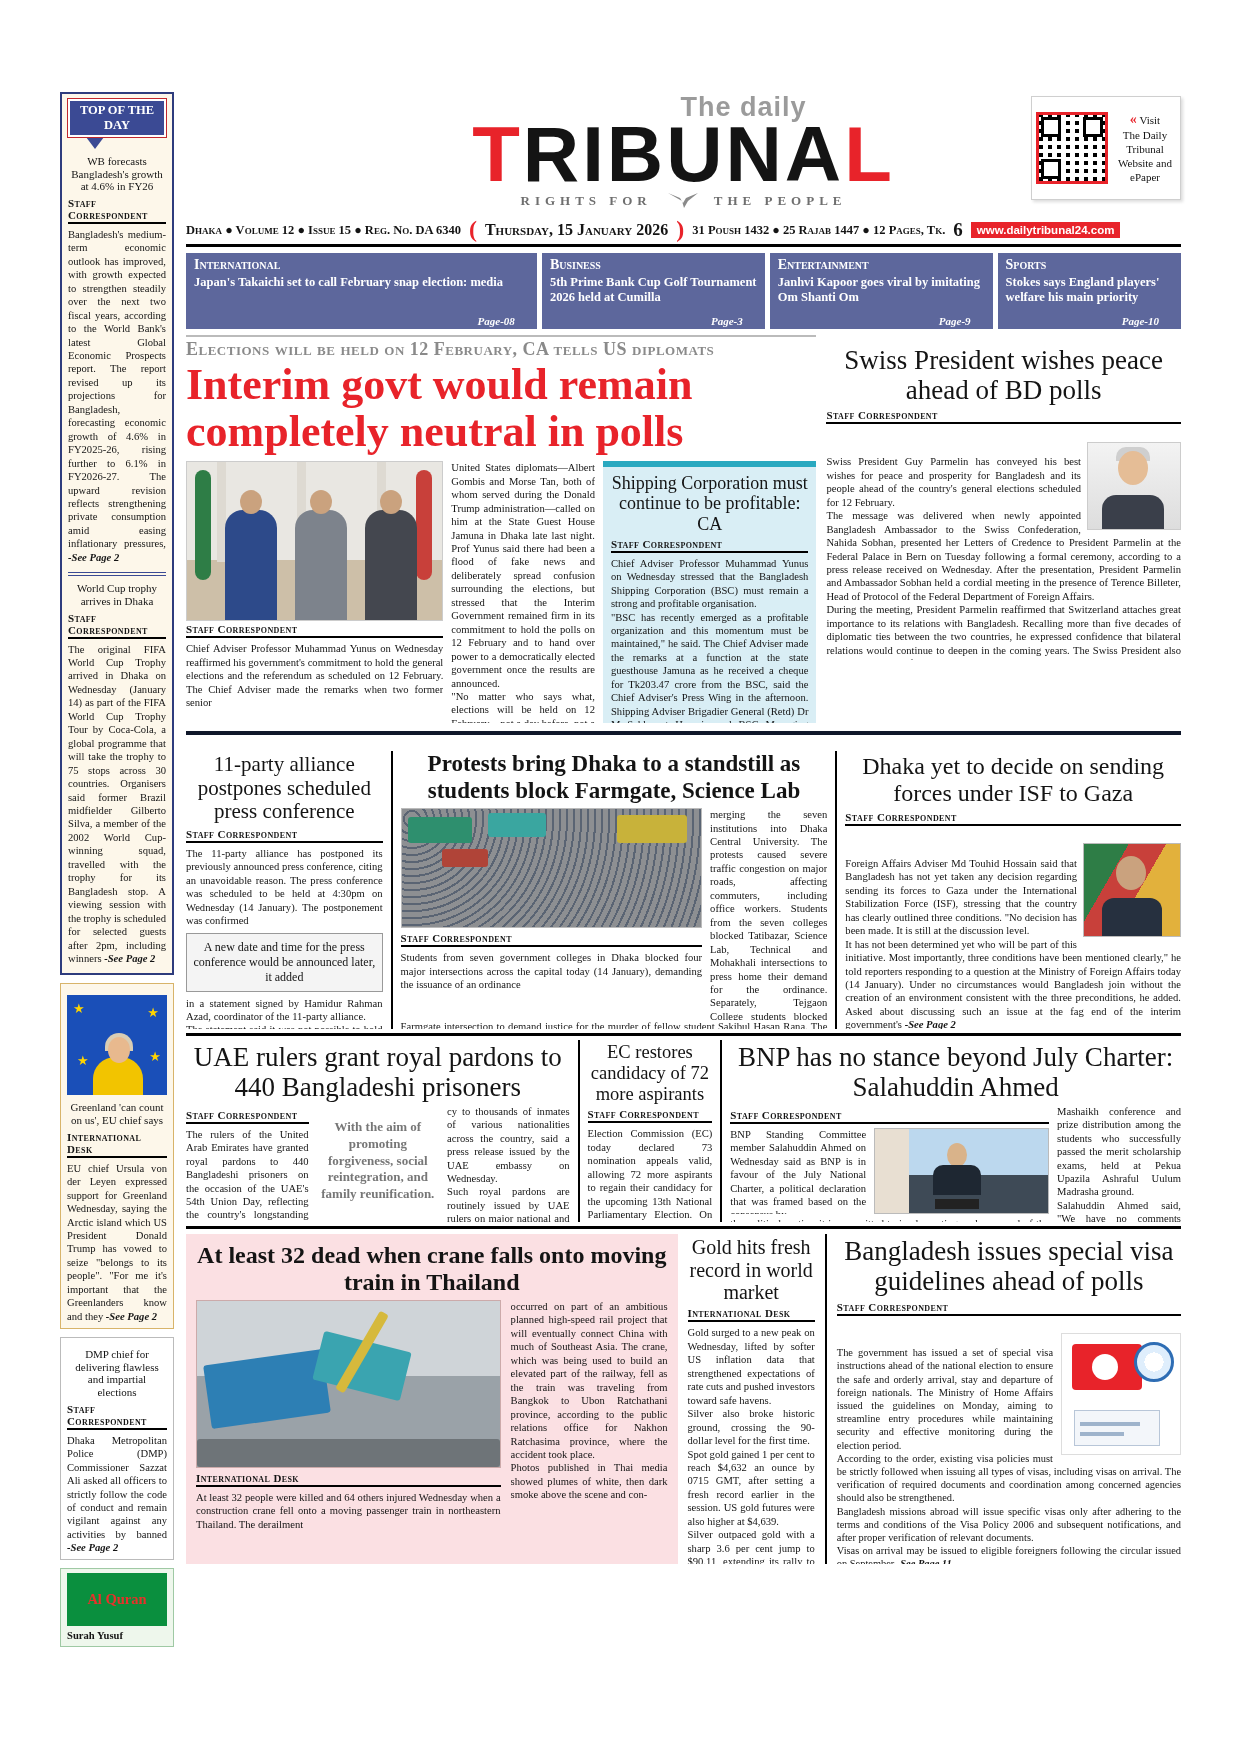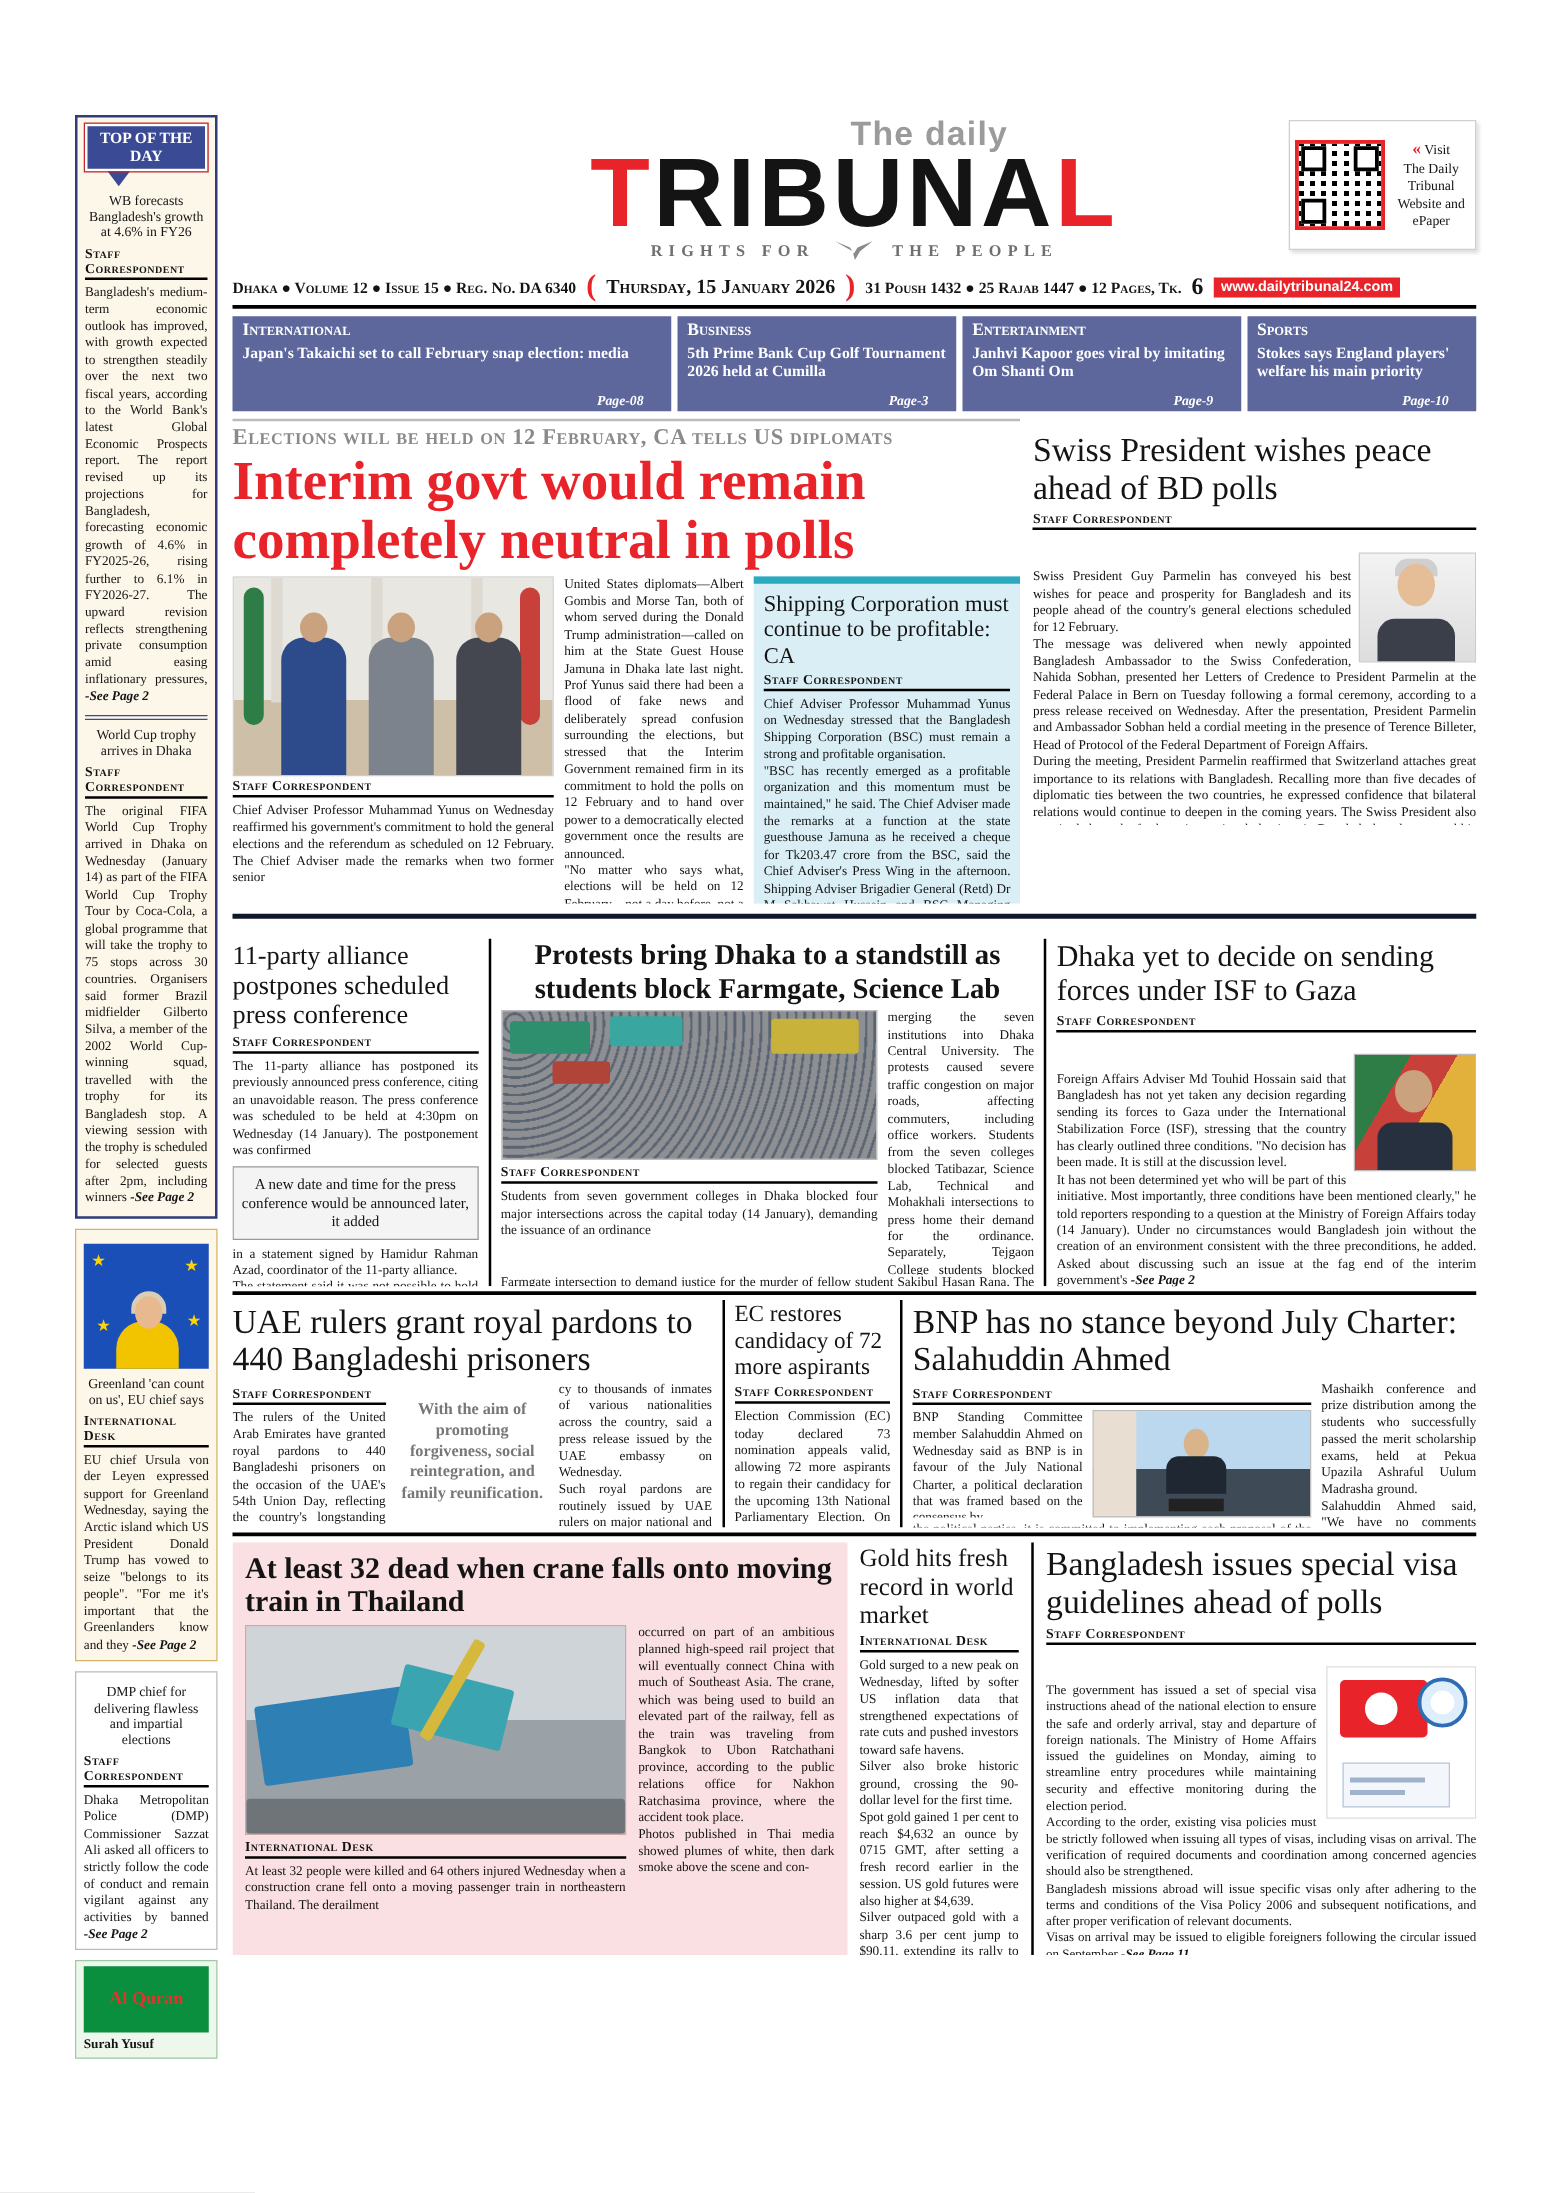--- a/index.html
+++ b/index.html
@@ -4,21 +4,21 @@
 <style>
   html,body{margin:0;padding:0;background:#d9d9d9;}
   .page{width:1241px;height:1754px;background:#ffffff;margin:0 auto;box-sizing:border-box;
         padding:92px 60px 0 60px;font-family:"Liberation Serif",serif;color:#141414;position:relative;overflow:hidden;}
   .content{display:grid;grid-template-columns:114px 1fr;column-gap:12px;}
   
   .byline{display:block;font-weight:bold;font-variant:small-caps;font-size:11px;letter-spacing:.4px;
           border-bottom:2px solid #000;padding-bottom:1px;margin:4px 0 4px 0;}
   .body{font-size:10.6px;line-height:1.27;text-align:justify;white-space:pre-line;}
   .see{font-style:italic;font-weight:bold;white-space:nowrap;}
-  .hl{font-weight:normal;line-height:1.12;margin:2px 0;}
+  .hl{font-weight:normal;text-align:center;line-height:1.12;margin:2px 0;}
   .vline{border-left:2px solid #000;}
   
   .sidebar{font-size:10px;}
   .sb-box1{border:2px solid #2e3c7d;background:#fdf7ea;padding:5px 6px 8px 6px;}
   .topday{background:#3b4a94;border:2px solid #fff;outline:1.5px solid #c1272d;color:#fff;
           font-weight:bold;font-size:12.5px;text-align:center;padding:2px 0;font-family:"Liberation Serif",serif;}
   .topday-tri{width:0;height:0;border-left:9px solid transparent;border-right:9px solid transparent;
           border-top:12px solid #3b4a94;margin:0 0 2px 18px;}
   .sb-h{font-size:11px;text-align:center;line-height:1.15;margin:6px 0 2px 0;font-weight:normal;}
   .sb-div{border-top:4px double #3b4a94;margin:8px 0 2px 0;}

